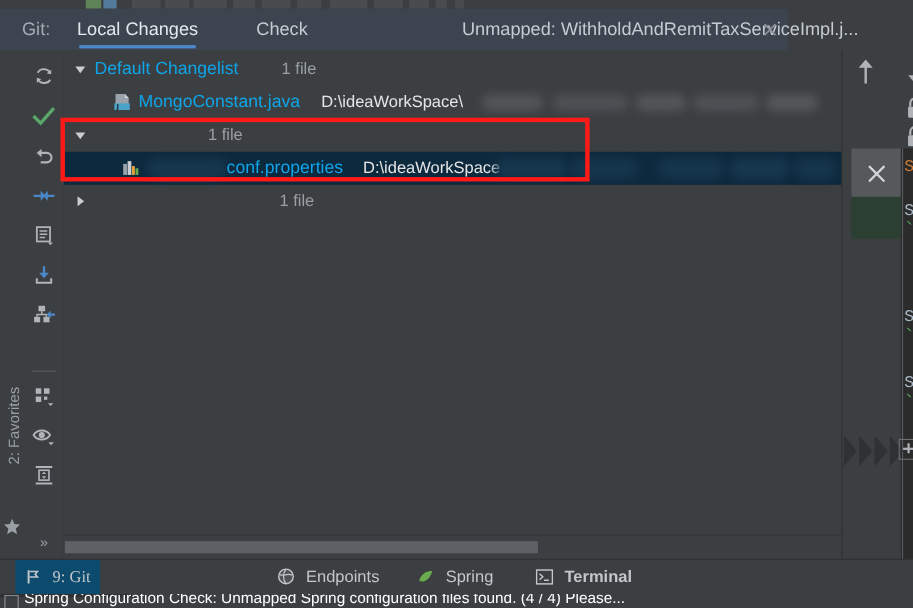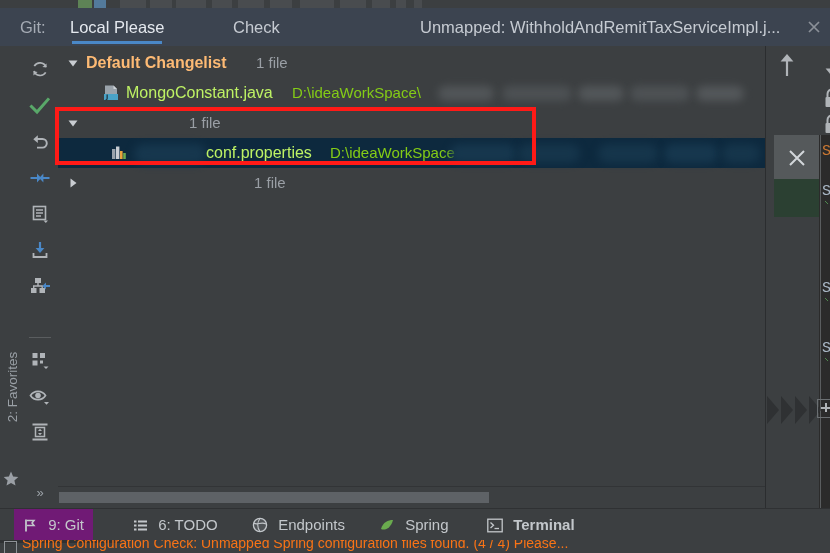--- a/index.html
+++ b/index.html
@@ -10,21 +10,21 @@
   }
   .abs{position:absolute;}
 
   
   #editor-tab-sliver{left:0;top:0;width:830px;height:8px;background:#3c3f41;overflow:hidden;}
   #editor-tab-sliver .frag{position:absolute;top:0;height:8px;background:#4e5254;opacity:.75;}
   #editor-tab-sliver .frag.ic{background:#6a9b5e;}
   #editor-tab-sliver .frag.ic2{background:#5b8fb9;}
 
   
-  #git-header{left:0;top:8px;width:830px;height:38px;background:#3c4450;}
+  #git-header{left:0;top:8px;width:716px;height:38px;background:#3c4450;}
   #git-header .inner{position:relative;width:100%;height:100%;}
   .gtab{position:absolute;top:0;height:38px;line-height:38px;font-size:16.5px;color:#c6cbd2;white-space:nowrap;}
   .gtab.label{color:#a5abb4;}
   .gtab.active{color:#e4e8ee;}
   .gtab.active::after{content:"";position:absolute;left:2px;right:2px;bottom:2px;height:3px;background:#4a88c7;}
   #git-close-x{position:absolute;right:6px;top:9px;width:20px;height:20px;}
   #git-close-x svg{display:block;}
 
   
   #left-strip{left:0;top:46px;width:22px;height:462px;background:#3c3f41;}
@@ -42,25 +42,25 @@
   #tool-sep{position:absolute;left:7px;width:22px;height:1px;background:#5a5d5f;top:291px;}
   #tool-more{position:absolute;left:0;top:437px;width:36px;height:20px;text-align:center;font-size:13px;color:#9aa0a6;line-height:20px;}
 
   
   #tree-pane{left:58px;top:46px;width:707px;height:440px;background:#3c3f41;overflow:hidden;}
   .row{position:absolute;left:0;width:707px;height:30px;}
   .row.sel{background:#0d293e;}
   .twisty{position:absolute;width:14px;height:14px;}
   .nodeicon{position:absolute;width:18px;height:18px;}
   .txt{position:absolute;white-space:nowrap;font-size:16px;line-height:30px;top:0;}
-  .t-group{color:#fdba74;font-weight:bold;}
+  .t-group{color:#0ea5e9;font-weight:normal;}
   .t-group-plain{color:#d6d9dd;font-weight:normal;}
   .t-count{color:#9a9fa5;font-weight:normal;font-size:15px;}
-  .t-file{color:#bef264;}
-  .t-path{color:#84cc16;font-size:15px;}
+  .t-file{color:#0ea5e9;}
+  .t-path{color:#e5e5e5;font-size:15px;}
 
   
   .smudge{position:absolute;border-radius:9px;filter:blur(4.5px);opacity:.95;}
 
   
   #hscroll-track{left:58px;top:486px;width:707px;height:22px;background:#3c3f41;border-top:1px solid #323436;}
   #hscroll-thumb{position:absolute;left:1px;top:5px;width:430px;height:11px;background:#5e6266;}
   #pane-right-edge{left:765px;top:46px;width:1px;height:462px;background:#2b2d2f;}
 
   
@@ -77,26 +77,26 @@
   #fold-plus{position:absolute;left:-2px;top:264px;width:17px;height:17px;border:1px solid #6b6f72;}
   #fold-plus::before{content:"";position:absolute;left:3px;top:7px;width:9px;height:2px;background:#b0b4b8;}
   #fold-plus::after{content:"";position:absolute;left:7px;top:3px;width:2px;height:9px;background:#b0b4b8;}
 
   
   #annot-rect{left:55px;top:107px;width:481px;height:58px;border:4px solid #ff1a17;box-sizing:border-box;pointer-events:none;}
 
   
   #bottom-bar{left:0;top:508px;width:830px;height:32px;background:#3c3f41;border-top:1px solid #2f3133;}
   .bbtn{position:absolute;top:0;height:32px;line-height:32px;font-size:15px;color:#c3c7cb;white-space:nowrap;padding:0 9px;}
-  .bbtn.active{background:#701a75;}
+  .bbtn.active{background:#0c4a6e;font-family:Liberation Serif, serif;}
   .bbtn .bi{display:inline-block;vertical-align:-3px;margin-right:6px;}
 
   
   #status-cut{left:0;top:540px;width:830px;height:13px;background:#3c3f41;overflow:hidden;}
-  #status-cut .s-txt{position:absolute;left:22px;top:-5px;font-size:14px;color:#f97316;white-space:nowrap;}
+  #status-cut .s-txt{position:absolute;left:22px;top:-5px;font-size:14px;color:#ffffff;white-space:nowrap;}
   #status-cut .s-box{position:absolute;left:4px;top:1px;width:11px;height:11px;border:1px solid #8e9296;}
   #status-tabsliver{position:absolute;left:0;top:0;width:120px;height:3px;background:#2f3133;}
 </style>
 </head>
 <body>
 
 <div id="editor-tab-sliver" class="abs">
   <div class="frag ic" style="left:78px;width:14px;"></div>
   <div class="frag ic2" style="left:94px;width:12px;"></div>
   <div class="frag" style="left:120px;width:26px;"></div>
@@ -108,21 +108,21 @@
   <div class="frag" style="left:300px;width:34px;"></div>
   <div class="frag" style="left:340px;width:26px;"></div>
   <div class="frag" style="left:372px;width:18px;"></div>
   <div class="frag" style="left:396px;width:10px;"></div>
   <div class="frag" style="left:414px;width:8px;"></div>
 </div>
 
 <div id="git-header" class="abs">
   <div class="inner">
     <div class="gtab label" style="left:20px;">Git:</div>
-    <div class="gtab active" style="left:70px;">Local Please</div>
+    <div class="gtab active" style="left:70px;">Local Changes</div>
     <div class="gtab" style="left:233px;">Check</div>
     <div class="gtab" style="left:420px;">Unmapped: WithholdAndRemitTaxServiceImpl.j...</div>
     <div id="git-close-x">
       <svg width="20" height="20" viewBox="0 0 20 20">
         <path d="M5 5 L15 15 M15 5 L5 15" stroke="#8b9098" stroke-width="1.7" fill="none"></path>
       </svg>
     </div>
   </div>
 </div>
 
@@ -364,33 +364,20 @@
   <div class="bbtn active" style="left:14px;">
     <span class="bi">
       <svg width="15" height="15" viewBox="0 0 15 15">
         <path d="M3 1.5 V13.5" stroke="#c3c7cb" stroke-width="1.8"></path>
         <path d="M4 2.5 H11 L9 5 L11 7.5 H4" fill="none" stroke="#c3c7cb" stroke-width="1.5"></path>
       </svg>
     </span>
     <span>9: Git</span>
   </div>
 
-  <div class="bbtn" style="left:124px;">
-    <span class="bi">
-      <svg width="15" height="15" viewBox="0 0 15 15">
-        <rect x="1" y="2.5" width="2.5" height="2" fill="#c3c7cb"></rect>
-        <rect x="1" y="6.5" width="2.5" height="2" fill="#c3c7cb"></rect>
-        <rect x="1" y="10.5" width="2.5" height="2" fill="#c3c7cb"></rect>
-        <rect x="5" y="2.5" width="9" height="2" fill="#c3c7cb"></rect>
-        <rect x="5" y="6.5" width="9" height="2" fill="#c3c7cb"></rect>
-        <rect x="5" y="10.5" width="9" height="2" fill="#c3c7cb"></rect>
-      </svg>
-    </span>
-    <span>6: TODO</span>
-  </div>
 
   <div class="bbtn" style="left:243px;">
     <span class="bi">
       <svg width="16" height="16" viewBox="0 0 16 16">
         <circle cx="8" cy="8" r="6.6" fill="#4f5356" stroke="#c3c7cb" stroke-width="1.3"></circle>
         <path d="M2 6 C5 9 9 4 14 7" fill="none" stroke="#c3c7cb" stroke-width="1.1"></path>
         <path d="M8 1.5 C5 5 5 11 8 14.5" fill="none" stroke="#c3c7cb" stroke-width="1.1"></path>
       </svg>
     </span>
     <span>Endpoints</span>

